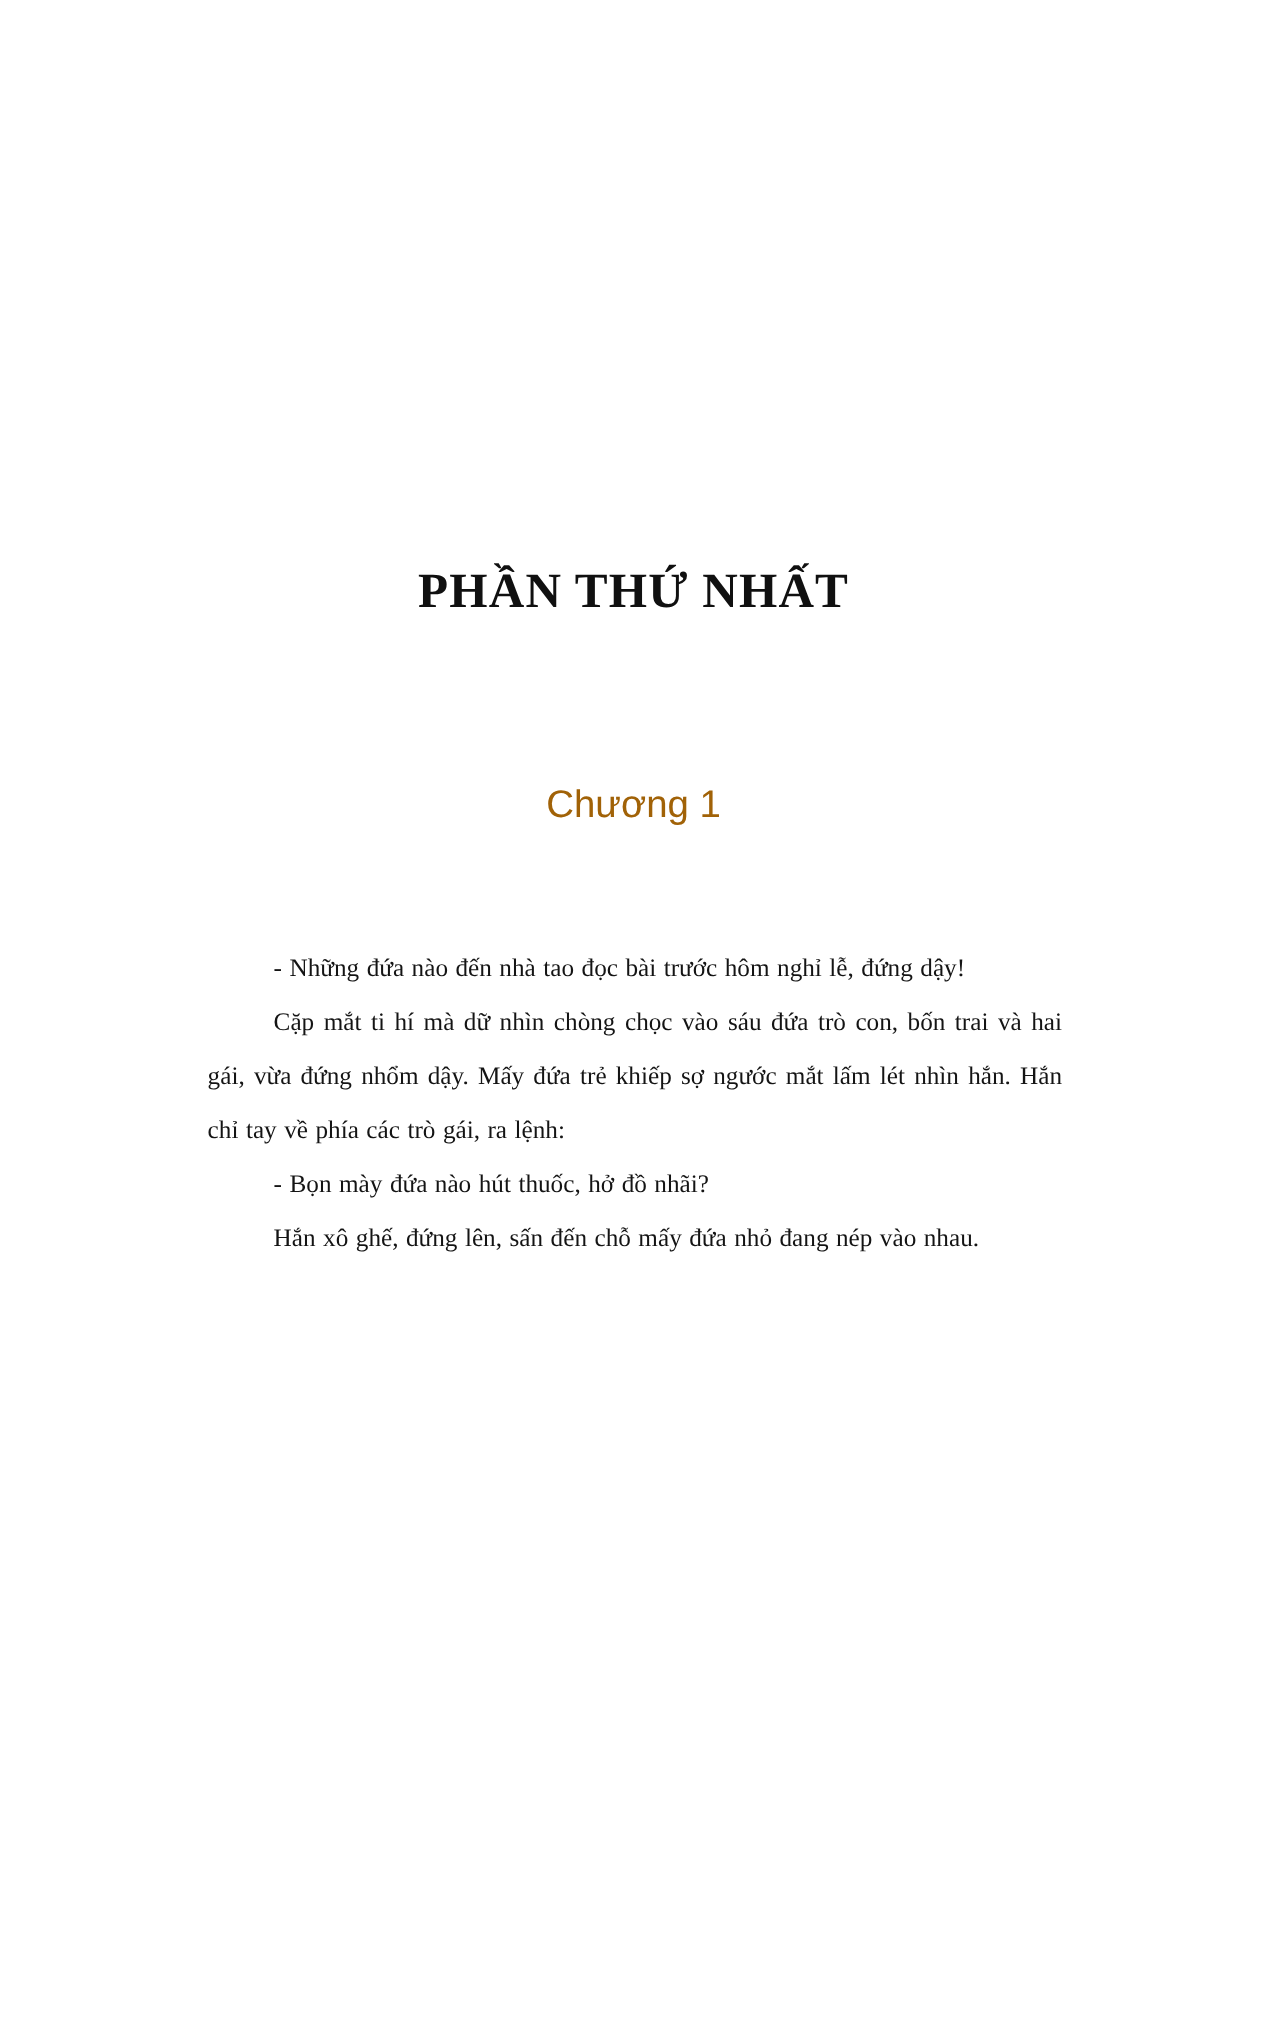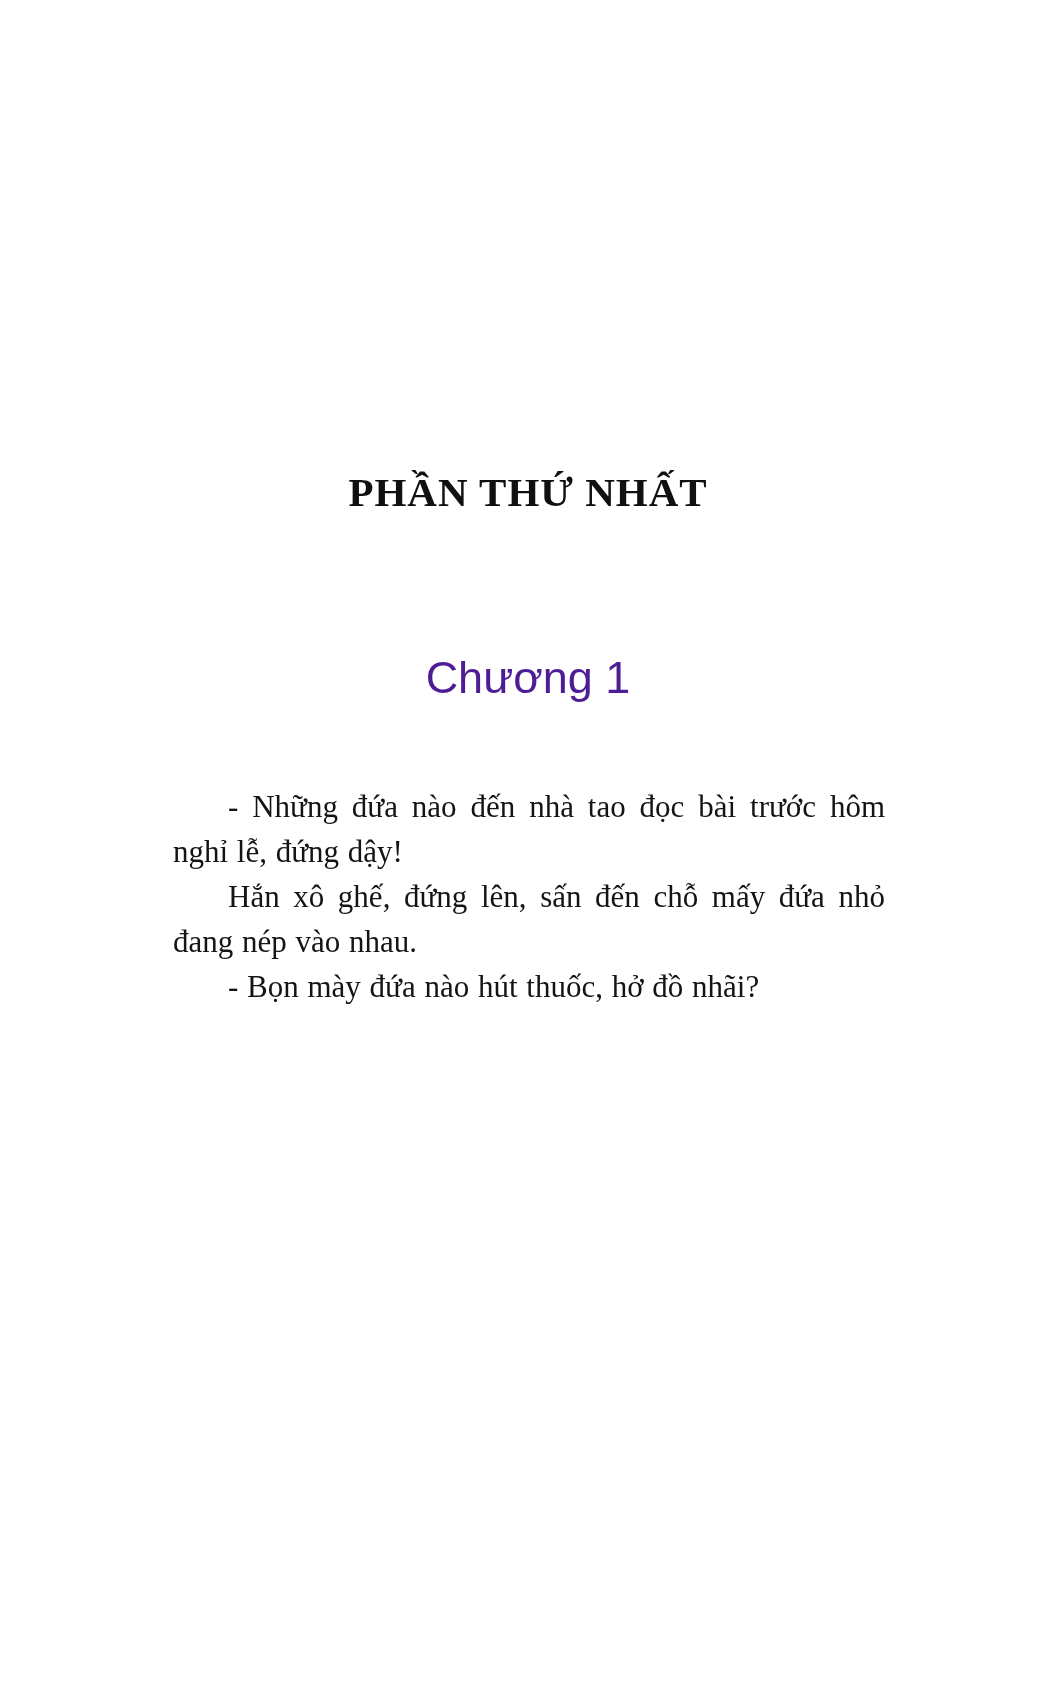--- a/index.html
+++ b/index.html
@@ -30,50 +30,51 @@
     color: #101010;
     margin: 0;
   }
   .chapter-title {
     position: absolute;
     top: 624px;
     left: 0;
     width: 100%;
     text-align: center;
     font-family: "Liberation Sans", sans-serif;
-    font-size: 45px;
+    font-size: 32px;
     font-weight: 400;
-    color: #4c1d95;
+    color: #a16207;
     margin: 0;
   }
   .body-text {
     position: absolute;
     top: 756px;
     left: 173px;
     width: 712px;
   }
   .body-text p {
     margin: 0;
     font-family: "Liberation Serif", serif;
-    font-size: 31px;
+    font-size: 21px;
     line-height: 45px;
     text-align: justify;
     text-indent: 55px;
     color: #141414;
     word-spacing: 1px;
   }
 </style>
 </head>
 <body>
 
 <div class="page">
 
   <h1 class="part-title">PHẦN THỨ NHẤT</h1>
 
   <h2 class="chapter-title">Chương 1</h2>
 
   <div class="body-text">
     <p>- Những đứa nào đến nhà tao đọc bài trước hôm nghỉ lễ, đứng dậy!</p>
+    <p>Cặp mắt ti hí mà dữ nhìn chòng chọc vào sáu đứa trò con, bốn trai và hai gái, vừa đứng nhổm dậy. Mấy đứa trẻ khiếp sợ ngước mắt lấm lét nhìn hắn. Hắn chỉ tay về phía các trò gái, ra lệnh:</p>
+    <p>- Bọn mày đứa nào hút thuốc, hở đồ nhãi?</p>
     <p>Hắn xô ghế, đứng lên, sấn đến chỗ mấy đứa nhỏ đang nép vào nhau.</p>
-    <p>- Bọn mày đứa nào hút thuốc, hở đồ nhãi?</p>
   </div>
 
 </div>
 
 </body></html>

